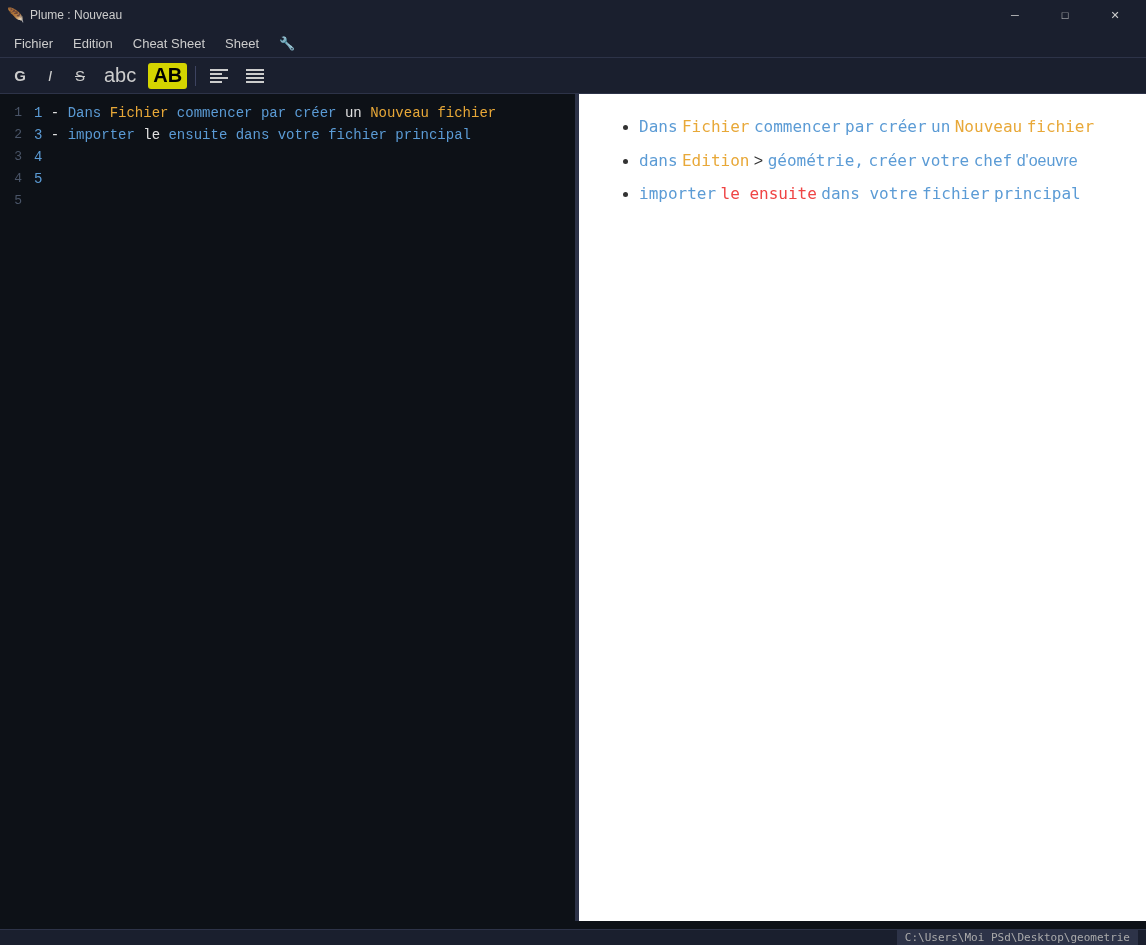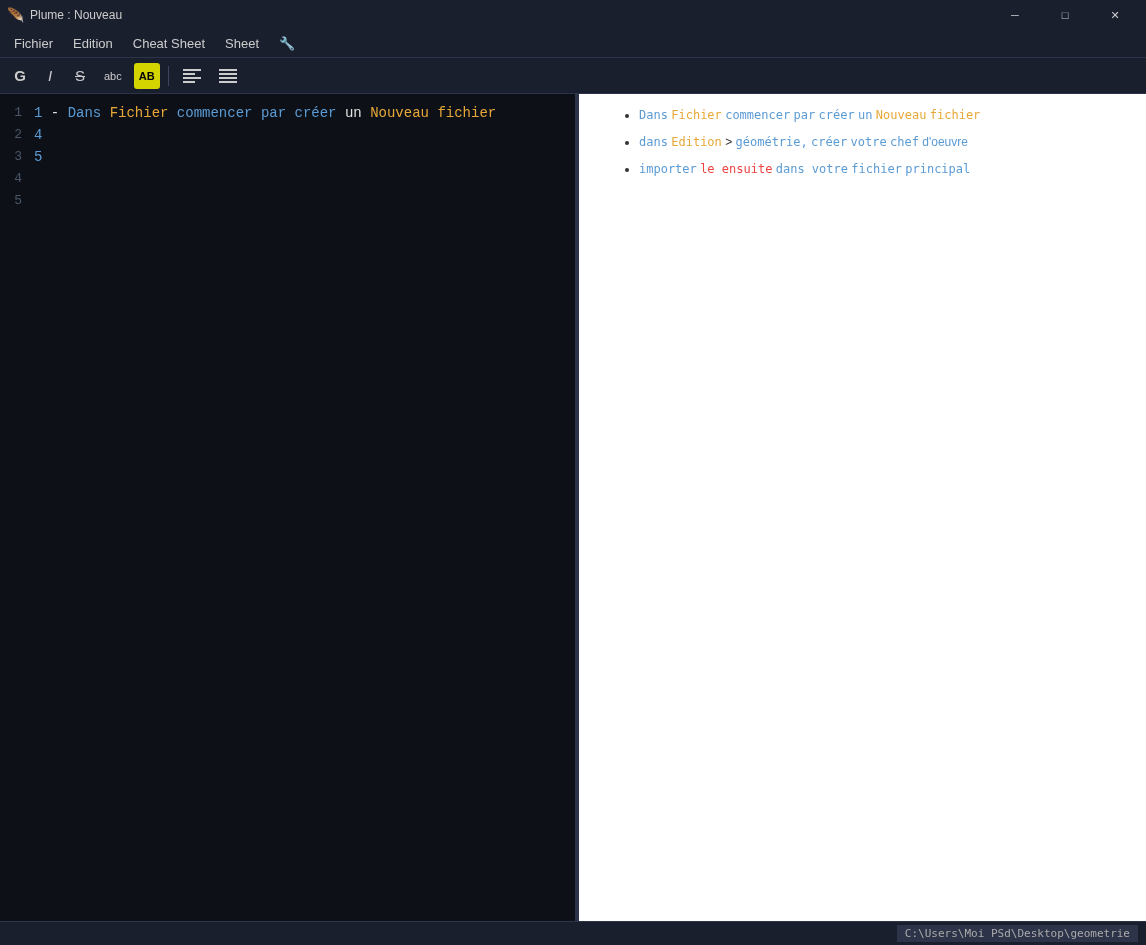--- a/index.html
+++ b/index.html
@@ -100,21 +100,21 @@
       border-bottom: 1px solid #2d3348;
     }
 
     .toolbar-btn {
       height: 26px;
       min-width: 24px;
       padding: 0 6px;
       background: transparent;
       border: none;
       color: #ccc;
-      font-size: 11px;
+      font-size: 20px;
       cursor: pointer;
       display: flex;
       align-items: center;
       justify-content: center;
       border-radius: 3px;
     }
 
     .toolbar-btn.bold {
       font-weight: bold;
       font-size: 15px;
@@ -202,25 +202,25 @@
     .kw-importer { color: #5b9bd5; }
     .kw-ensuite { color: #5b9bd5; }
     .kw-fichier-blue { color: #5b9bd5; }
     .kw-principal { color: #5b9bd5; }
     .kw-geometrie { color: #5b9bd5; }
 
     
     #preview-pane {
       flex: 1;
       background: #ffffff;
-      padding: 12px 40px;
+      padding: 20px 40px;
       overflow: hidden;
       color: #333;
       font-family: 'Segoe UI', sans-serif;
-      font-size: 12px;
+      font-size: 16px;
     }
 
     #preview-pane ul {
       list-style: disc;
       padding-left: 20px;
     }
 
     #preview-pane ul li {
       margin-bottom: 8px;
       line-height: 1.6;
@@ -247,21 +247,21 @@
     .prev-votre2 { color: #5b9bd5; font-family: monospace; }
     .prev-fichier3 { color: #5b9bd5; font-family: monospace; }
     .prev-principal { color: #5b9bd5; font-family: monospace; }
 
     
     #statusbar {
       position: fixed;
       bottom: 0;
       left: 0;
       right: 0;
-      height: 24px;
+      height: 16px;
       background: #1a1f2e;
       display: flex;
       align-items: center;
       justify-content: flex-end;
       padding: 0 8px;
       font-size: 11px;
       color: #888;
       border-top: 1px solid #2d3348;
     }
 
@@ -333,20 +333,21 @@
   <div id="editor-pane">
     <div id="line-numbers">
       <div>1</div>
       <div>2</div>
       <div>3</div>
       <div>4</div>
       <div>5</div>
     </div>
     <div id="editor-content">
       <div class="editor-line"><span class="kw-dans">1</span> - <span class="kw-dans">Dans</span> <span class="kw-fichier">Fichier</span> <span class="kw-commencer">commencer</span> <span class="kw-par">par</span> <span class="kw-creer">créer</span> <span>un</span> <span class="kw-nouveau">Nouveau</span> <span class="kw-fichier">fichier</span></div>
+      <div class="editor-line"><span class="kw-dans">3</span> - <span class="kw-importer">importer</span> <span>le</span> <span class="kw-ensuite">ensuite</span> <span class="kw-dans">dans</span> <span class="kw-votre">votre</span> <span class="kw-fichier-blue">fichier</span> <span class="kw-principal">principal</span></div>
       <div class="editor-line"><span class="kw-dans">4</span></div>
       <div class="editor-line"><span class="kw-dans">5</span></div>
     </div>
   </div>
 
   <div id="splitter"></div>
 
   <div id="preview-pane">
     <ul>
       <li>

